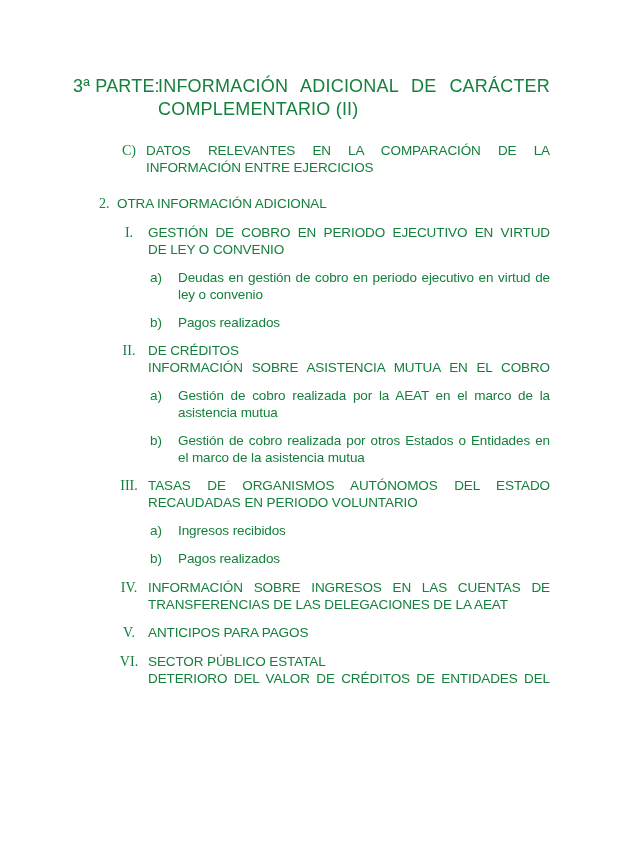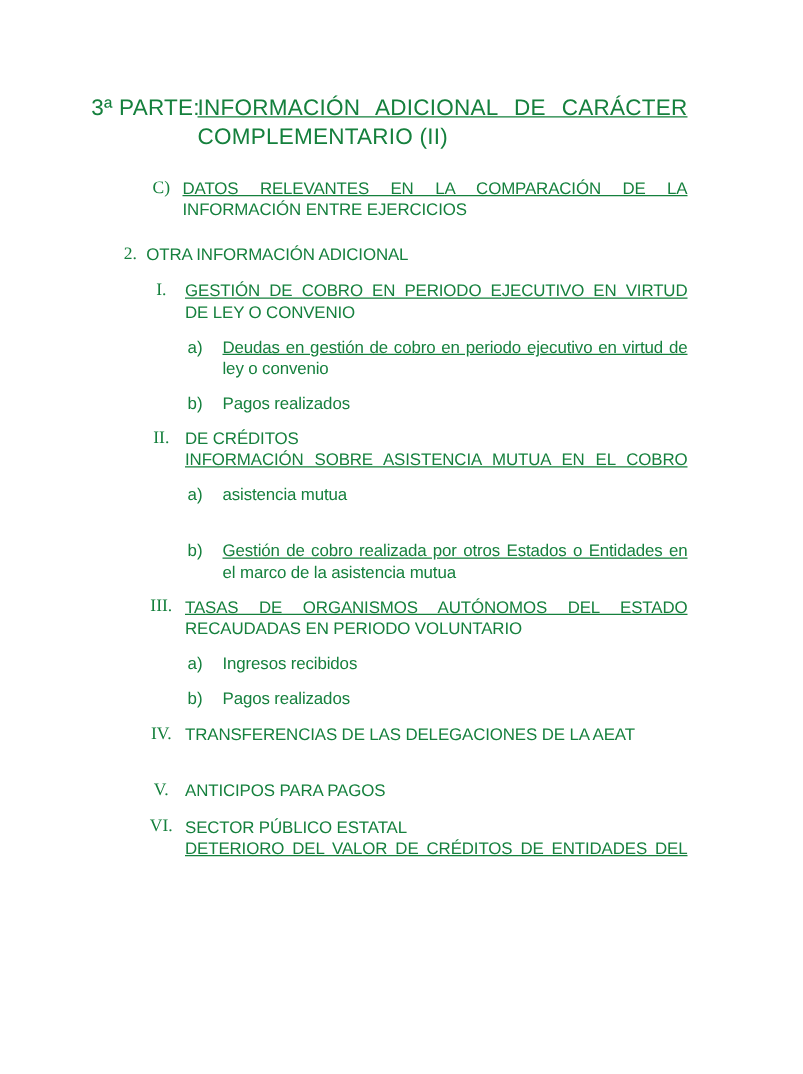--- a/index.html
+++ b/index.html
@@ -25,21 +25,21 @@
   }
   .title-block .bd {
     position: absolute; left: 158px; top: 0; width: 392px;
     font-size: 18px; line-height: 23px; letter-spacing: 0.2px;
   }
   
   .item { position: absolute; left: 0; right: 0; }
   .item .lbl { position: absolute; top: 0; line-height: 17px; }
   .item .bd  { position: absolute; top: 0; }
   .item .ln  { font-size: 13.5px; line-height: 17px; letter-spacing: -0.1px; }
-  .ln.just   { text-align: justify; text-align-last: justify; text-decoration: underline; }
+  .ln.just   { text-align: justify; text-align-last: justify; }
 
   
   .lvl-C .lbl, .lvl-num .lbl, .lvl-roman .lbl {
     font-family: "Liberation Serif", serif;
     font-size: 14px;
   }
   .lvl-C .lbl      { left: 122px; }
   .lvl-C .bd       { left: 146px; width: 404px; }
   .lvl-num .lbl    { left: 99px; }
   .lvl-num .bd     { left: 117px; width: 433px; }
@@ -103,20 +103,21 @@
     <span class="lbl">II.</span>
     <div class="bd">
       <div class="ln">DE CRÉDITOS</div>
       <div class="ln just">INFORMACIÓN SOBRE ASISTENCIA MUTUA EN EL COBRO</div>
     </div>
   </div>
 
   <div class="item lvl-alpha" style="top:387px">
     <span class="lbl">a)</span>
     <div class="bd">
+      <div class="ln just">Gestión de cobro realizada por la AEAT en el marco de la</div>
       <div class="ln">asistencia mutua</div>
     </div>
   </div>
 
   <div class="item lvl-alpha" style="top:432px">
     <span class="lbl">b)</span>
     <div class="bd">
       <div class="ln just">Gestión de cobro realizada por otros Estados o Entidades en</div>
       <div class="ln">el marco de la asistencia mutua</div>
     </div>
@@ -140,20 +141,21 @@
   <div class="item lvl-alpha" style="top:550px">
     <span class="lbl">b)</span>
     <div class="bd">
       <div class="ln">Pagos realizados</div>
     </div>
   </div>
 
   <div class="item lvl-roman" style="top:579px">
     <span class="lbl">IV.</span>
     <div class="bd">
+      <div class="ln just">INFORMACIÓN SOBRE INGRESOS EN LAS CUENTAS DE</div>
       <div class="ln">TRANSFERENCIAS DE LAS DELEGACIONES DE LA AEAT</div>
     </div>
   </div>
 
   <div class="item lvl-roman" style="top:624px">
     <span class="lbl">V.</span>
     <div class="bd">
       <div class="ln">ANTICIPOS PARA PAGOS</div>
     </div>
   </div>

